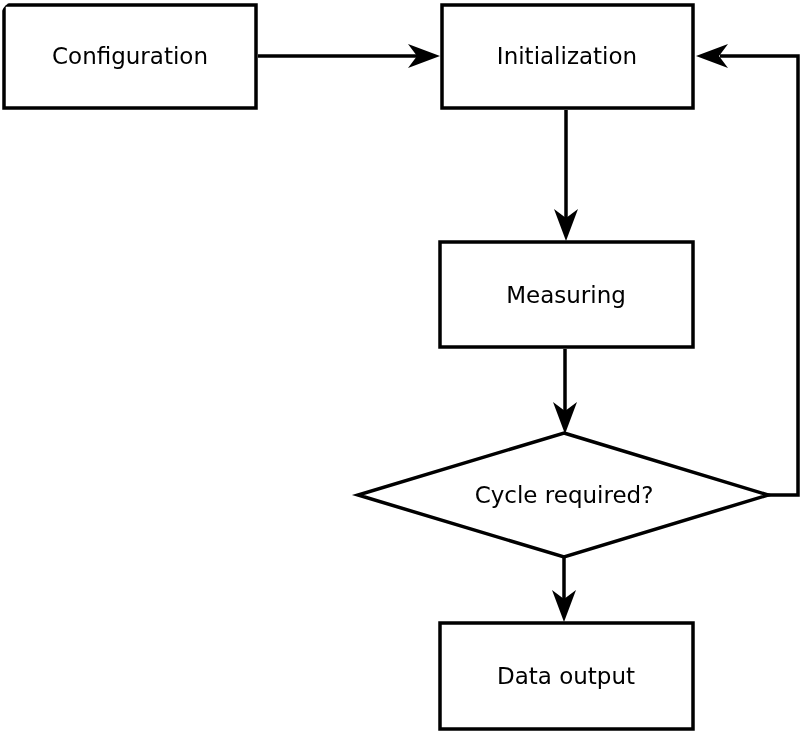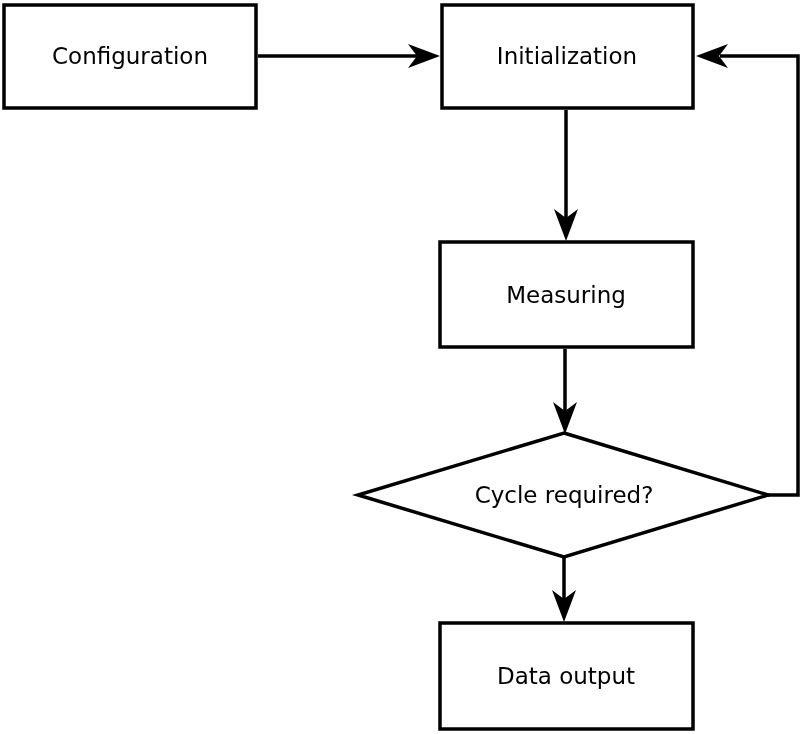--- a/index.html
+++ b/index.html
@@ -6,20 +6,21 @@
     margin: 0;
     padding: 0;
     background: #ffffff;
   }
   .canvas {
     position: relative;
     width: 800px;
     height: 734px;
     background: #ffffff;
     overflow: hidden;
+    border-radius: 19px;
   }
   .flow-svg {
     display: block;
     width: 800px;
     height: 734px;
   }
   .node-box {
     fill: #ffffff;
     stroke: #000000;
     stroke-width: 3.5;

